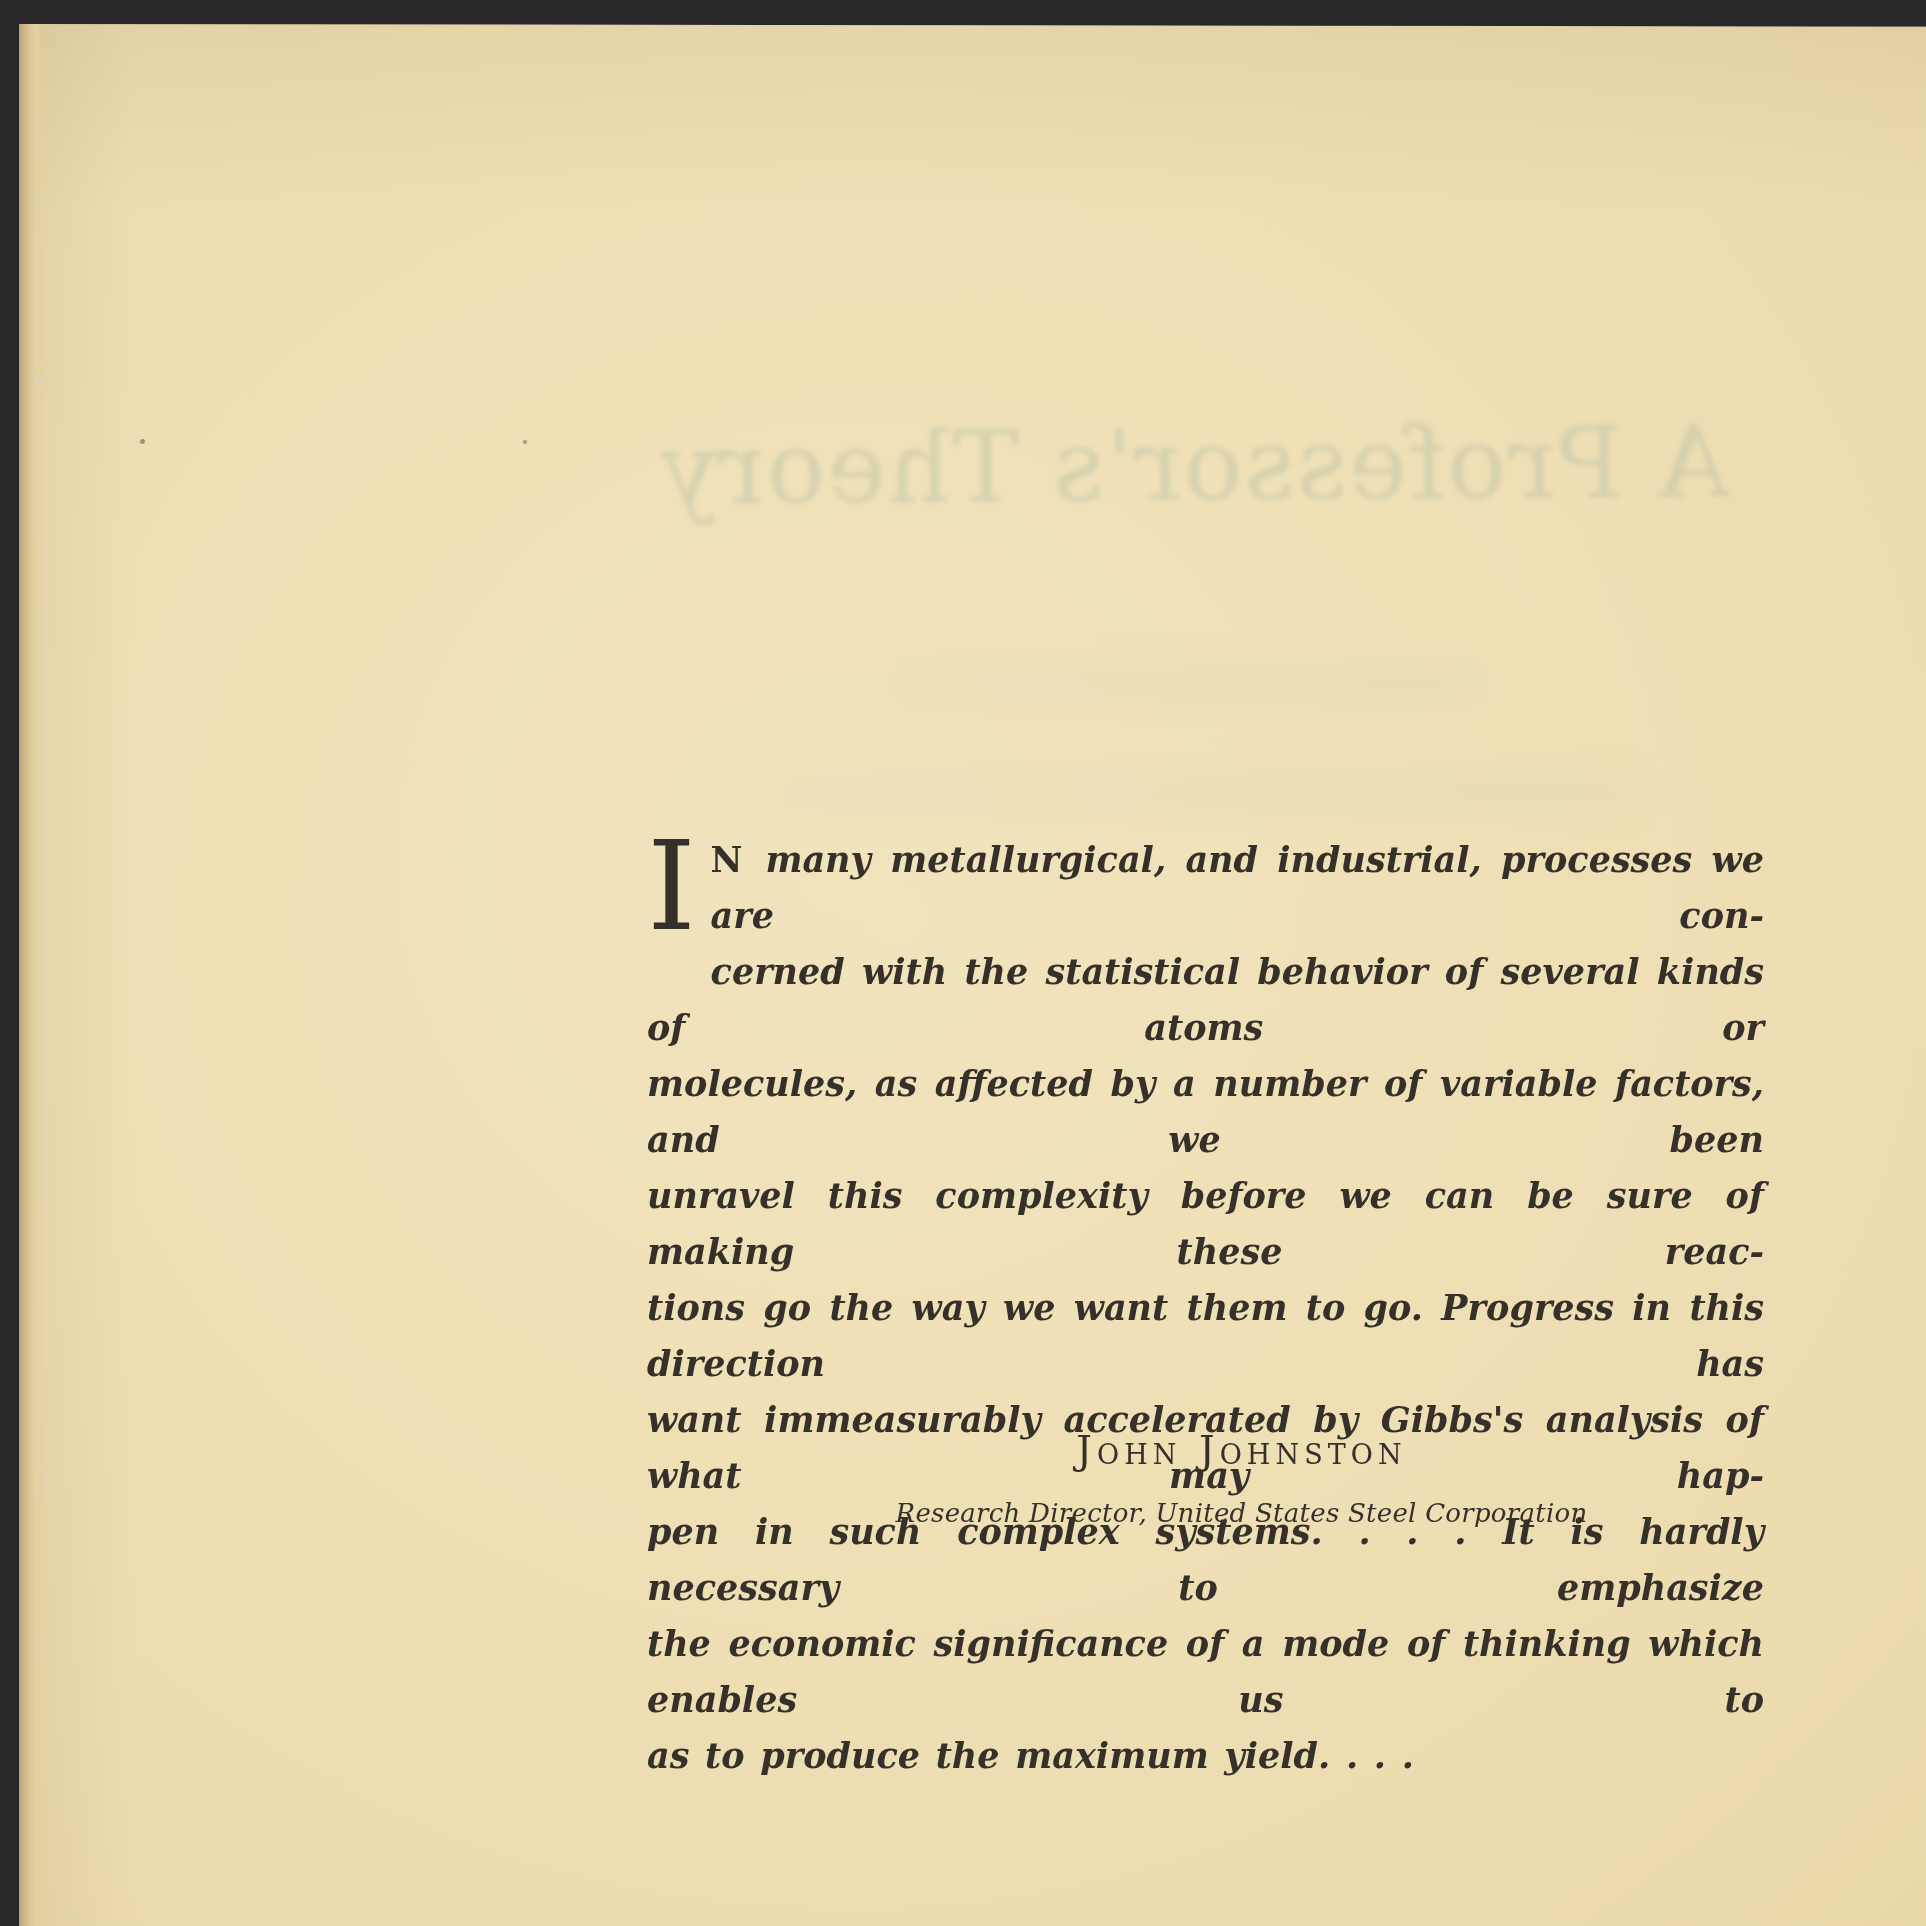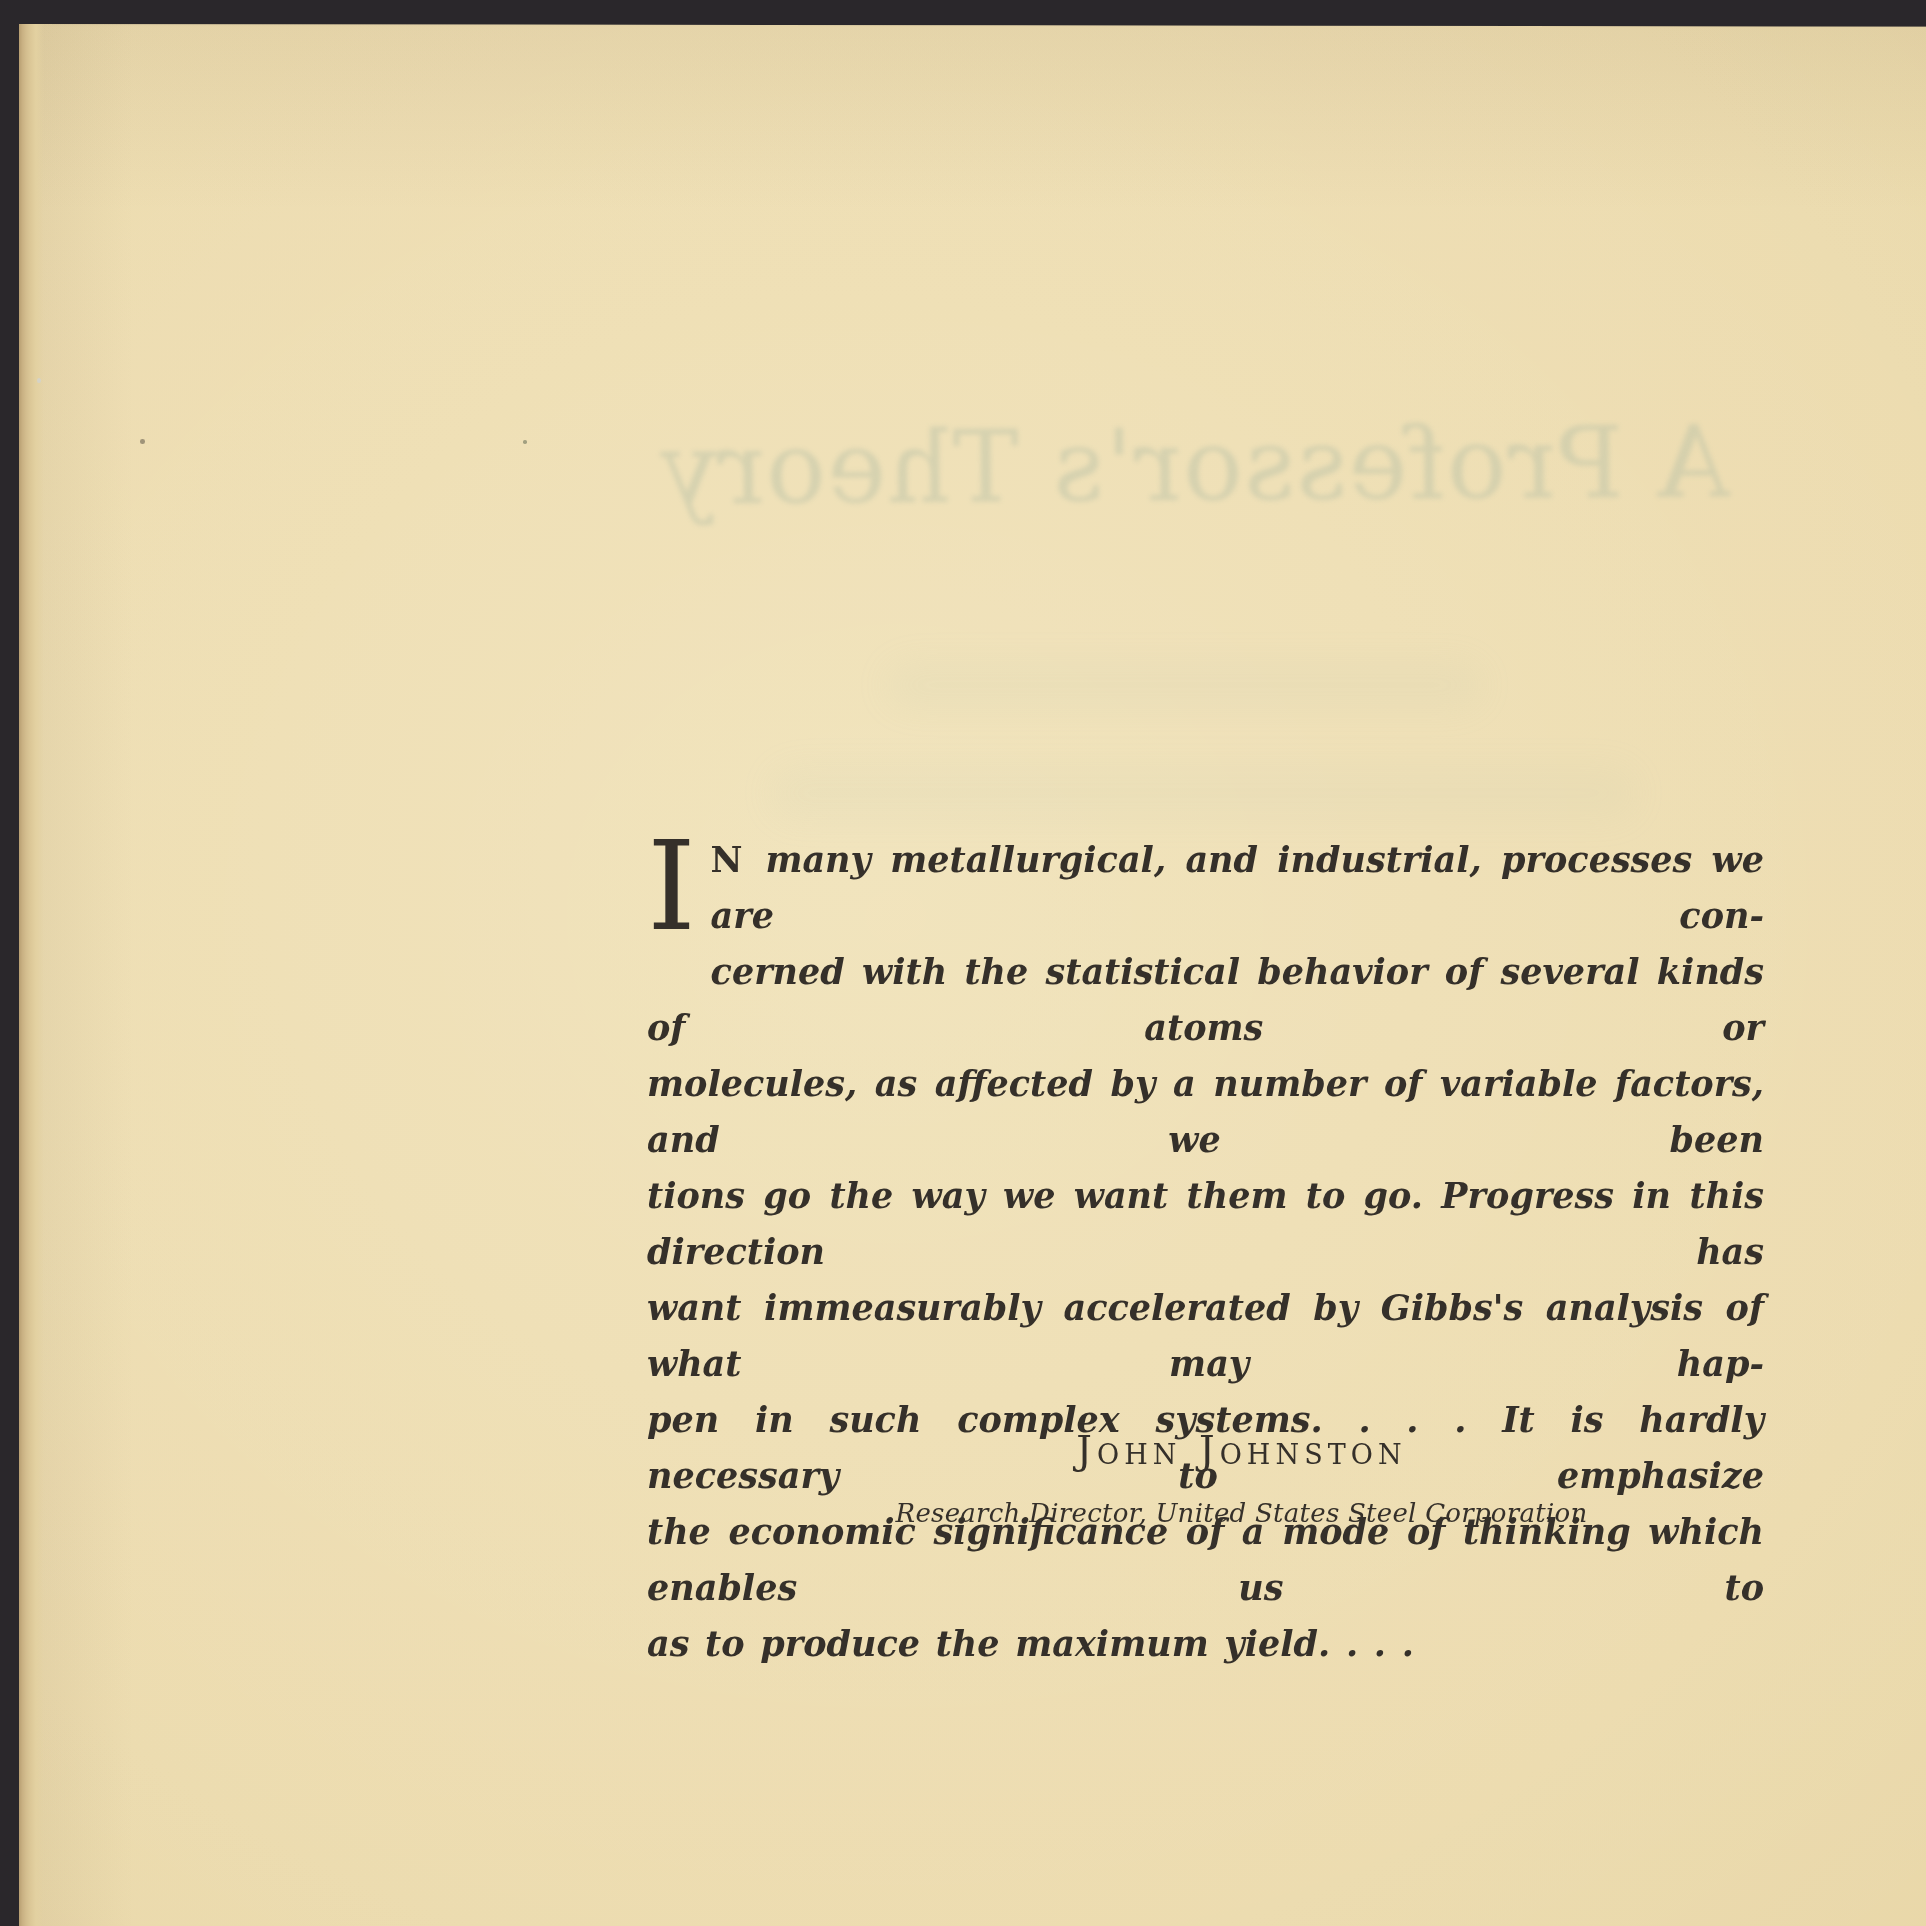--- a/index.html
+++ b/index.html
@@ -116,20 +116,21 @@
 
     <div class="ghost-title">A Professor's Theory</div>
     <div class="ghost-bar b1"></div>
     <div class="ghost-bar b2"></div>
 
     <div class="quote-block">
       <div class="drop-cap">I</div>
       <div class="qline"><span class="initial-n">N</span>  <span>many metallurgical, and industrial, processes we are con-</span></div>
       <div class="qline">cerned with the statistical behavior of several kinds of atoms or</div>
       <div class="qline">molecules, as affected by a number of variable factors, and we been</div>
+      <div class="qline">unravel this complexity before we can be sure of making these reac-</div>
       <div class="qline">tions go the way we want them to go. Progress in this direction has</div>
       <div class="qline">want immeasurably accelerated by Gibbs's analysis of what may hap-</div>
       <div class="qline">pen in such complex systems. . . . It is hardly necessary to emphasize</div>
       <div class="qline">the economic significance of a mode of thinking which enables us to</div>
       <div class="qline last">as to produce the maximum yield. . . .</div>
     </div>
 
     <div class="attribution">
       <div class="author-name">John Johnston</div>
       <div class="author-title">Research Director, United States Steel Corporation</div>

